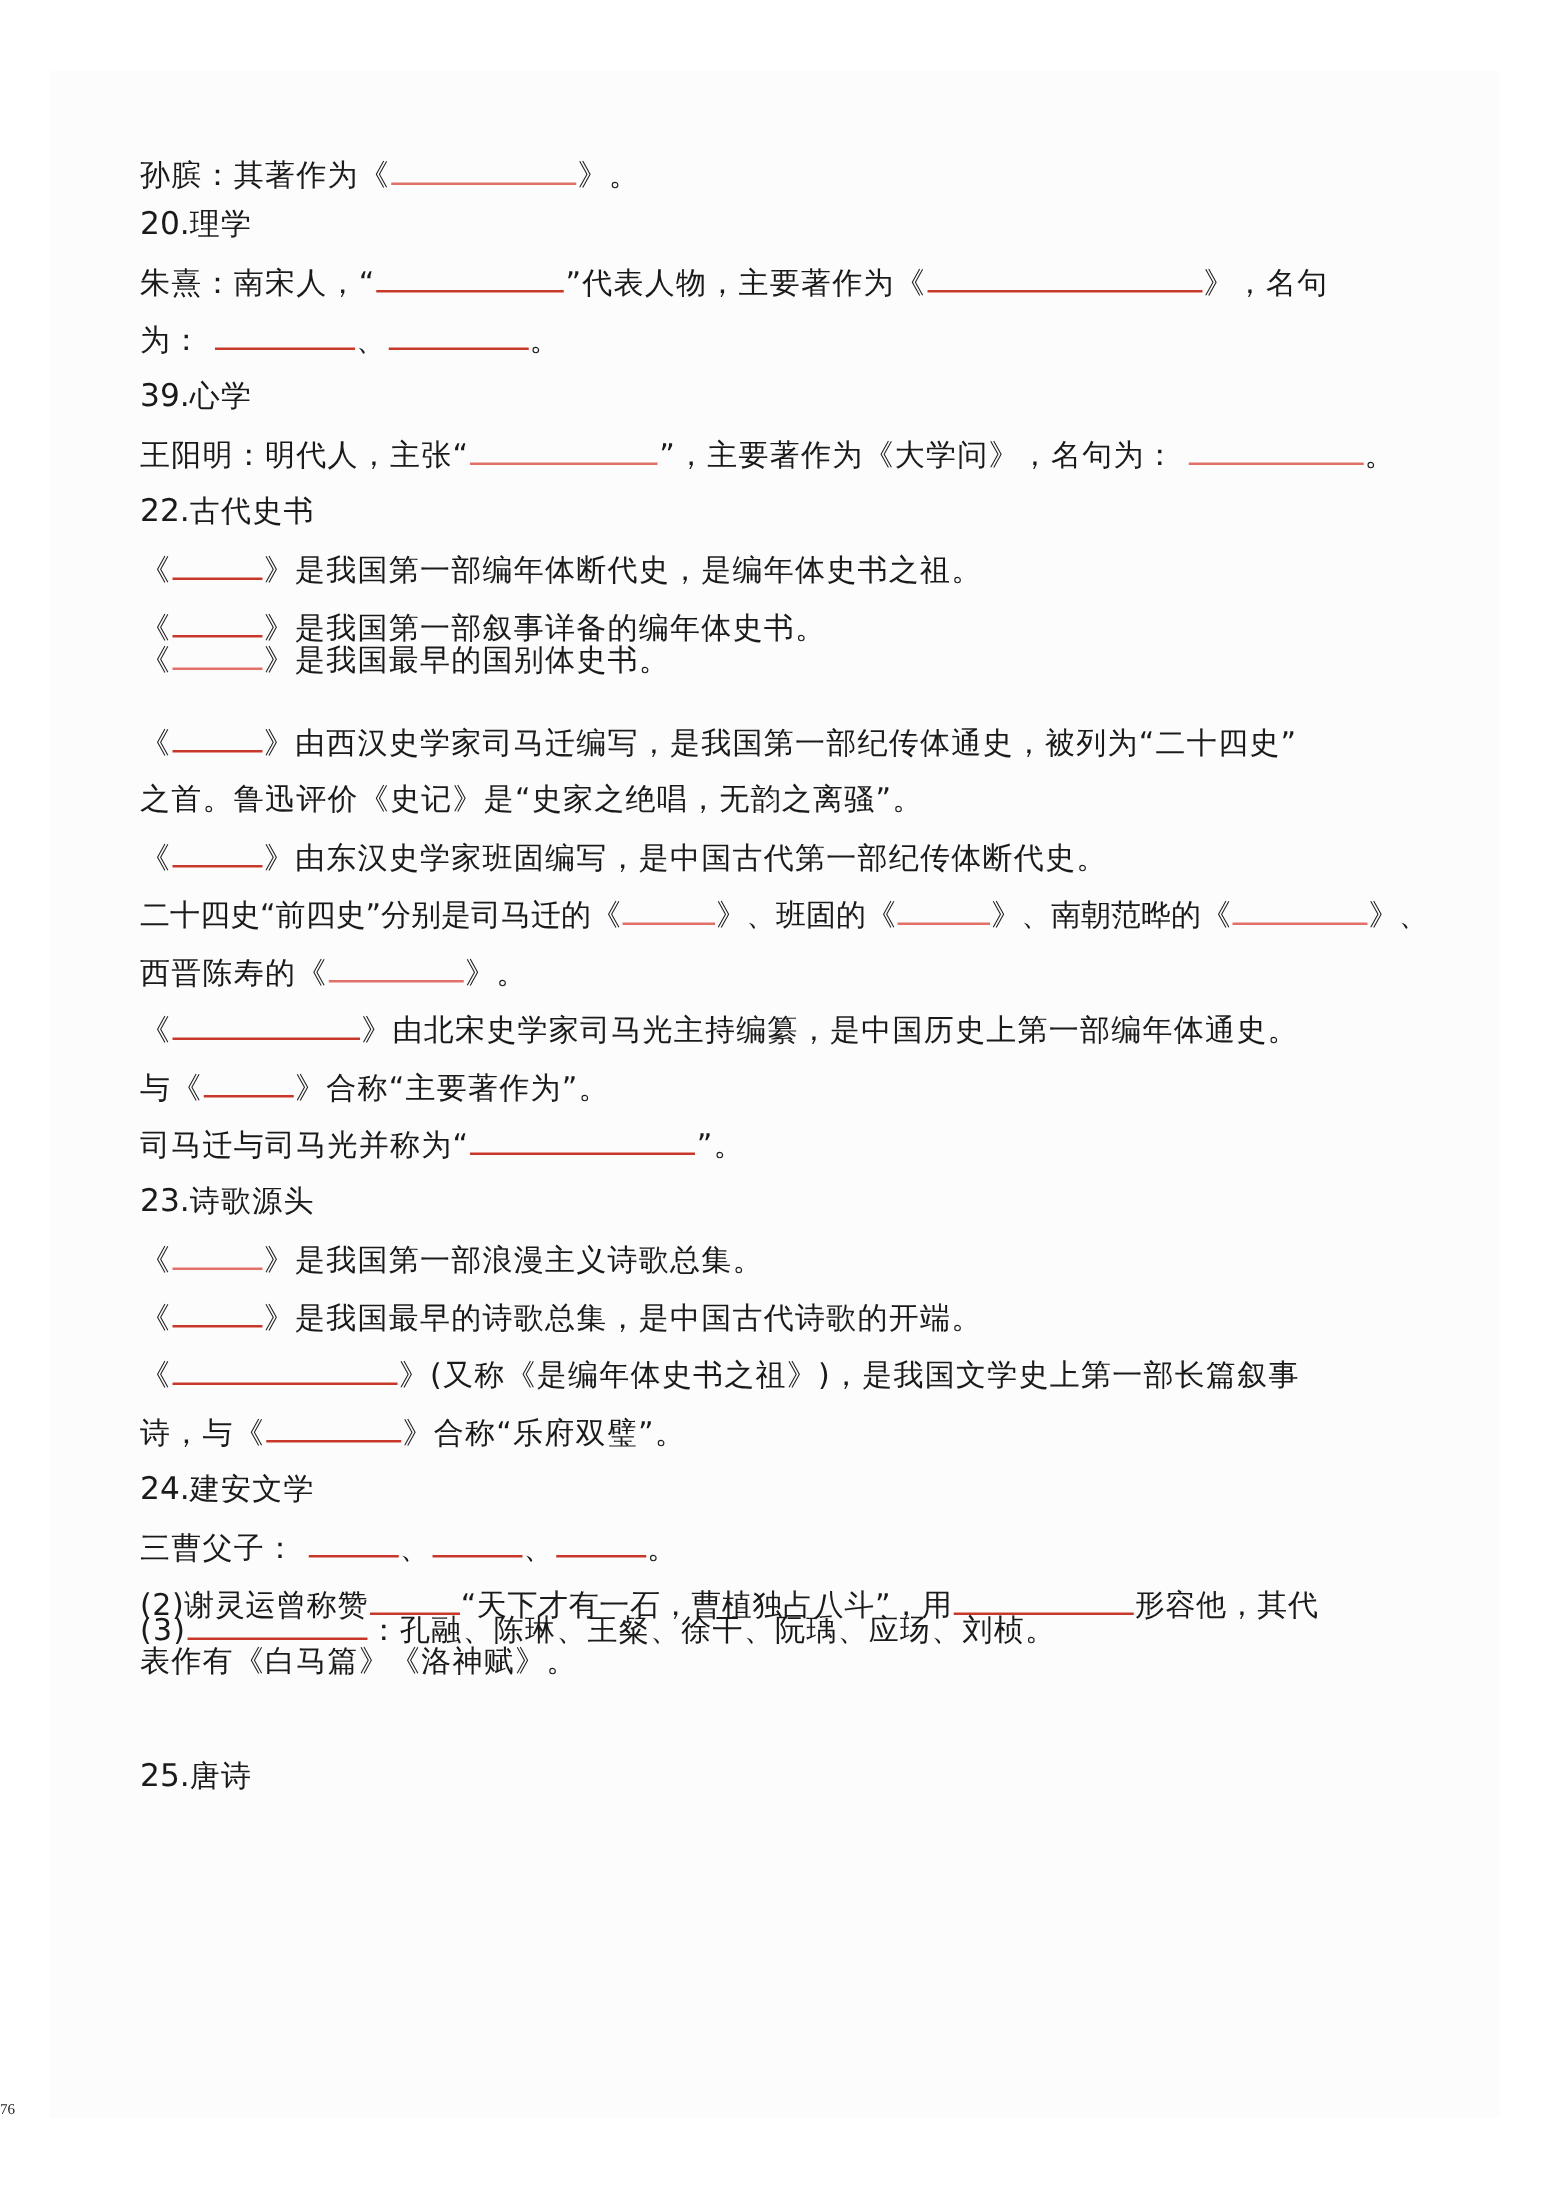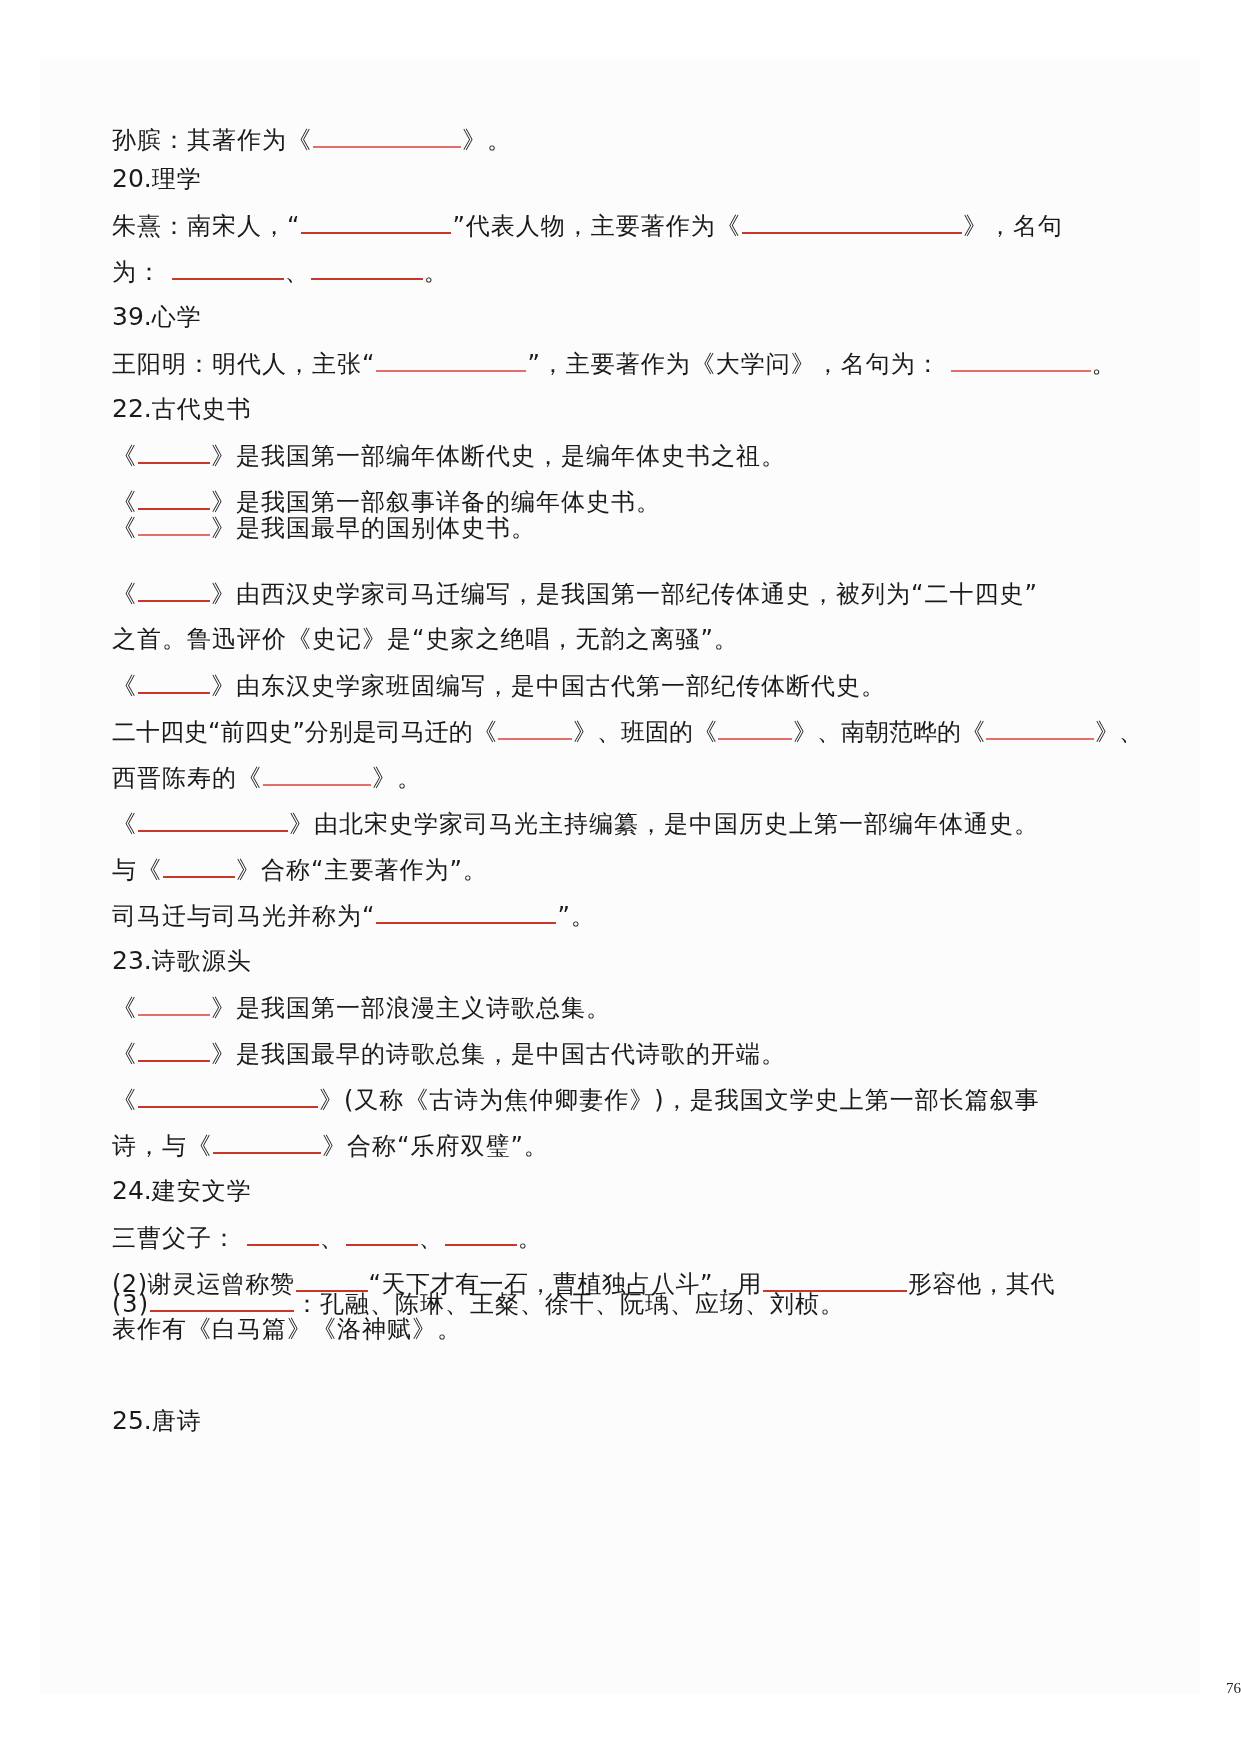--- a/index.html
+++ b/index.html
@@ -5,22 +5,22 @@
   html, body { margin: 0; padding: 0; background: #ffffff; }
   body { width: 1241px; height: 1754px; position: relative; overflow: hidden;
          font-family: "DejaVu Sans", "Liberation Sans", sans-serif; color: #1a1a1a; }
   .page-bg { position: absolute; left: 40px; top: 57px; width: 1160px; height: 1637px; background: #fcfcfc; }
   .content { position: absolute; left: 112px; top: 124px; width: 1020px; }
   .line { position: absolute; left: 0; white-space: nowrap; font-size: 24px; line-height: 30px; height: 30px; letter-spacing: 1px; }
   .heading { font-size: 24px; }
   .heading .num { font-size: 25px; letter-spacing: 0; }
   .blank { display: inline-block; border-bottom: 2px solid #c8382a; height: 22px; vertical-align: baseline; margin: 0 1px; }
   .blank.light { border-bottom-color: #e07068; }
-  .page-number { position: absolute; left: 0; width: 1241px; top: 1680px; text-align: right;
-                 font-family: "Liberation Serif", "DejaVu Serif", serif; font-size: 15px; color: #222; }
+  .page-number { position: absolute; left: 0; width: 1241px; top: 1680px; text-align: left;
+                 font-family: "Liberation Serif", "DejaVu Serif", serif; font-size: 12px; color: #222; }
 </style>
 </head>
 <body>
 
 <div class="page-bg"></div>
 
 <div class="content">
 
   <div class="line" style="top:0px">
     <span>孙膑：其著作为《</span><span class="blank light" style="width:148px"></span><span>》。</span>
@@ -100,21 +100,21 @@
 
   <div class="line" style="top:868px">
     <span>《</span><span class="blank light" style="width:72px"></span><span>》是我国第一部浪漫主义诗歌总集。</span>
   </div>
 
   <div class="line" style="top:914px">
     <span>《</span><span class="blank" style="width:72px"></span><span>》是我国最早的诗歌总集，是中国古代诗歌的开端。</span>
   </div>
 
   <div class="line" style="top:960px">
-    <span>《</span><span class="blank" style="width:180px"></span><span>》(又称《古诗为焦仲卿妻作》)，是我国文学史上第一部长篇叙事</span>
+    <span>《</span><span class="blank" style="width:180px"></span><span>》(又称《是编年体史书之祖》)，是我国文学史上第一部长篇叙事</span>
   </div>
 
   <div class="line" style="top:1006px">
     <span>诗，与《</span><span class="blank" style="width:108px"></span><span>》合称“乐府双璧”。</span>
   </div>
 
   <div class="line heading" style="top:1052px">
     <span class="num">24.</span><span>建安文学</span>
   </div>
 

